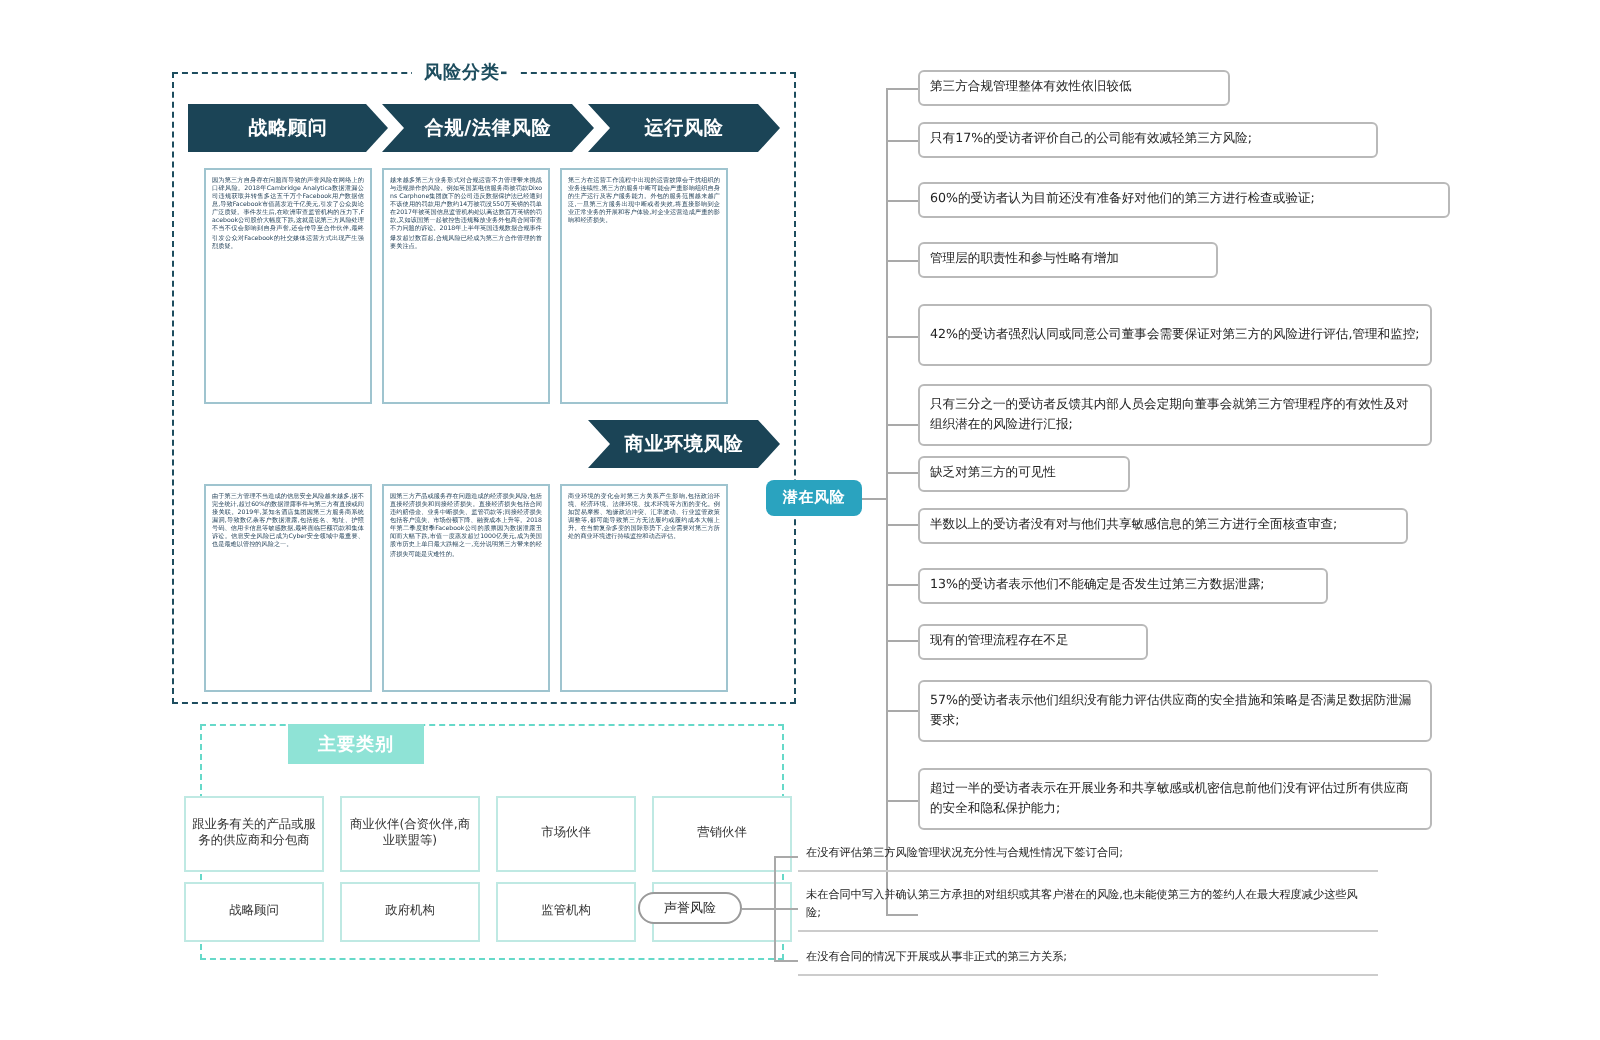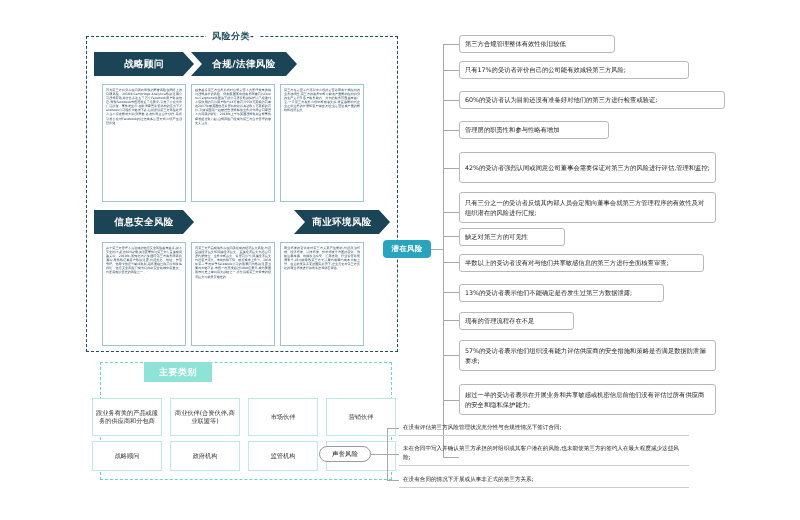--- a/index.html
+++ b/index.html
@@ -157,34 +157,34 @@
 
   <div class="dashed-panel" id="risk-panel"></div>
   <div class="panel-title" id="risk-panel-title">风险分类-</div>
 
   <div class="chev first" style="left:94px; top:52px; width:100px;">
     <span>战略顾问</span>
   </div>
   <div class="chev" style="left:191px; top:52px; width:106px;text-align:center;">
     <span>合规/法律风险</span>
   </div>
+  <div class="chev" style="left:294px; top:52px; width:96px;">
+    <span>运行风险</span>
+  </div>
 
   <div class="body-box" style="left:102px; top:84px; width:84px; height:118px;">
     <span class="txt">因为第三方自身存在问题而导致的声誉风险在网络上的口碑风险。2018年Cambridge Analytica数据泄漏公司违规获取并转售多达五千万个Facebook用户数据信息,导致Facebook市值蒸发近千亿美元,引发了公众舆论广泛质疑。事件发生后,在欧洲审查监管机构的压力下,Facebook公司股价大幅度下跌,这就是说第三方风险处理不当不仅会影响到自身声誉,还会传导至合作伙伴,最终引发公众对Facebook的社交媒体运营方式出现产生强烈质疑。</span>
   </div>
   <div class="body-box" style="left:191px; top:84px; width:84px; height:118px;">
     <span class="txt">越来越多第三方业务形式对合规运营不力管理带来挑战与违规操作的风险。例如英国某电信服务商被罚款Dixons Carphone集团旗下的公司违反数据保护法已经遭到不该使用的罚款用户数约14万被罚没550万英镑的罚单在2017年被英国信息监管机构处以高达数百万英镑的罚款,又如该国第一起被控告违规释放业务外包商合同审查不力问题的诉讼。2018年上半年英国违规数据合规事件爆发超过数百起,合规风险已经成为第三方合作管理的首要关注点。</span>
   </div>
   <div class="body-box" style="left:280px; top:84px; width:84px; height:118px;">
     <span class="txt">第三方在运营工作流程中出现的运营故障会干扰组织的业务连续性,第三方的服务中断可能会严重影响组织自身的生产运行及客户服务能力。外包的服务范围越来越广泛,一旦第三方服务出现中断或者失效,将直接影响到企业正常业务的开展和客户体验,对企业运营造成严重的影响和经济损失。</span>
   </div>
 
-  <div class="chev first" style="left:94px; top:210px; width:100px;">
-    <span>信息安全风险</span>
-  </div>
   <div class="chev" style="left:294px; top:210px; width:96px;">
     <span>商业环境风险</span>
   </div>
 
   <div class="body-box" style="left:102px; top:242px; width:84px; height:104px;">
     <span class="txt">由于第三方管理不当造成的信息安全风险越来越多,据不完全统计,超过60%的数据泄露事件与第三方有直接或间接关联。2019年,某知名酒店集团因第三方服务商系统漏洞,导致数亿条客户数据泄露,包括姓名、地址、护照号码、信用卡信息等敏感数据,最终面临巨额罚款和集体诉讼。信息安全风险已成为Cyber安全领域中最重要、也是最难以管控的风险之一。</span>
   </div>
   <div class="body-box" style="left:191px; top:242px; width:84px; height:104px;">
     <span class="txt">因第三方产品或服务存在问题造成的经济损失风险,包括直接经济损失和间接经济损失。直接经济损失包括合同违约赔偿金、业务中断损失、监管罚款等;间接经济损失包括客户流失、市场份额下降、融资成本上升等。2018年第二季度财季Facebook公司的股票因为数据泄露丑闻而大幅下跌,市值一度蒸发超过1000亿美元,成为美国股市历史上单日最大跌幅之一,充分说明第三方带来的经济损失可能是灾难性的。</span>
   </div>

